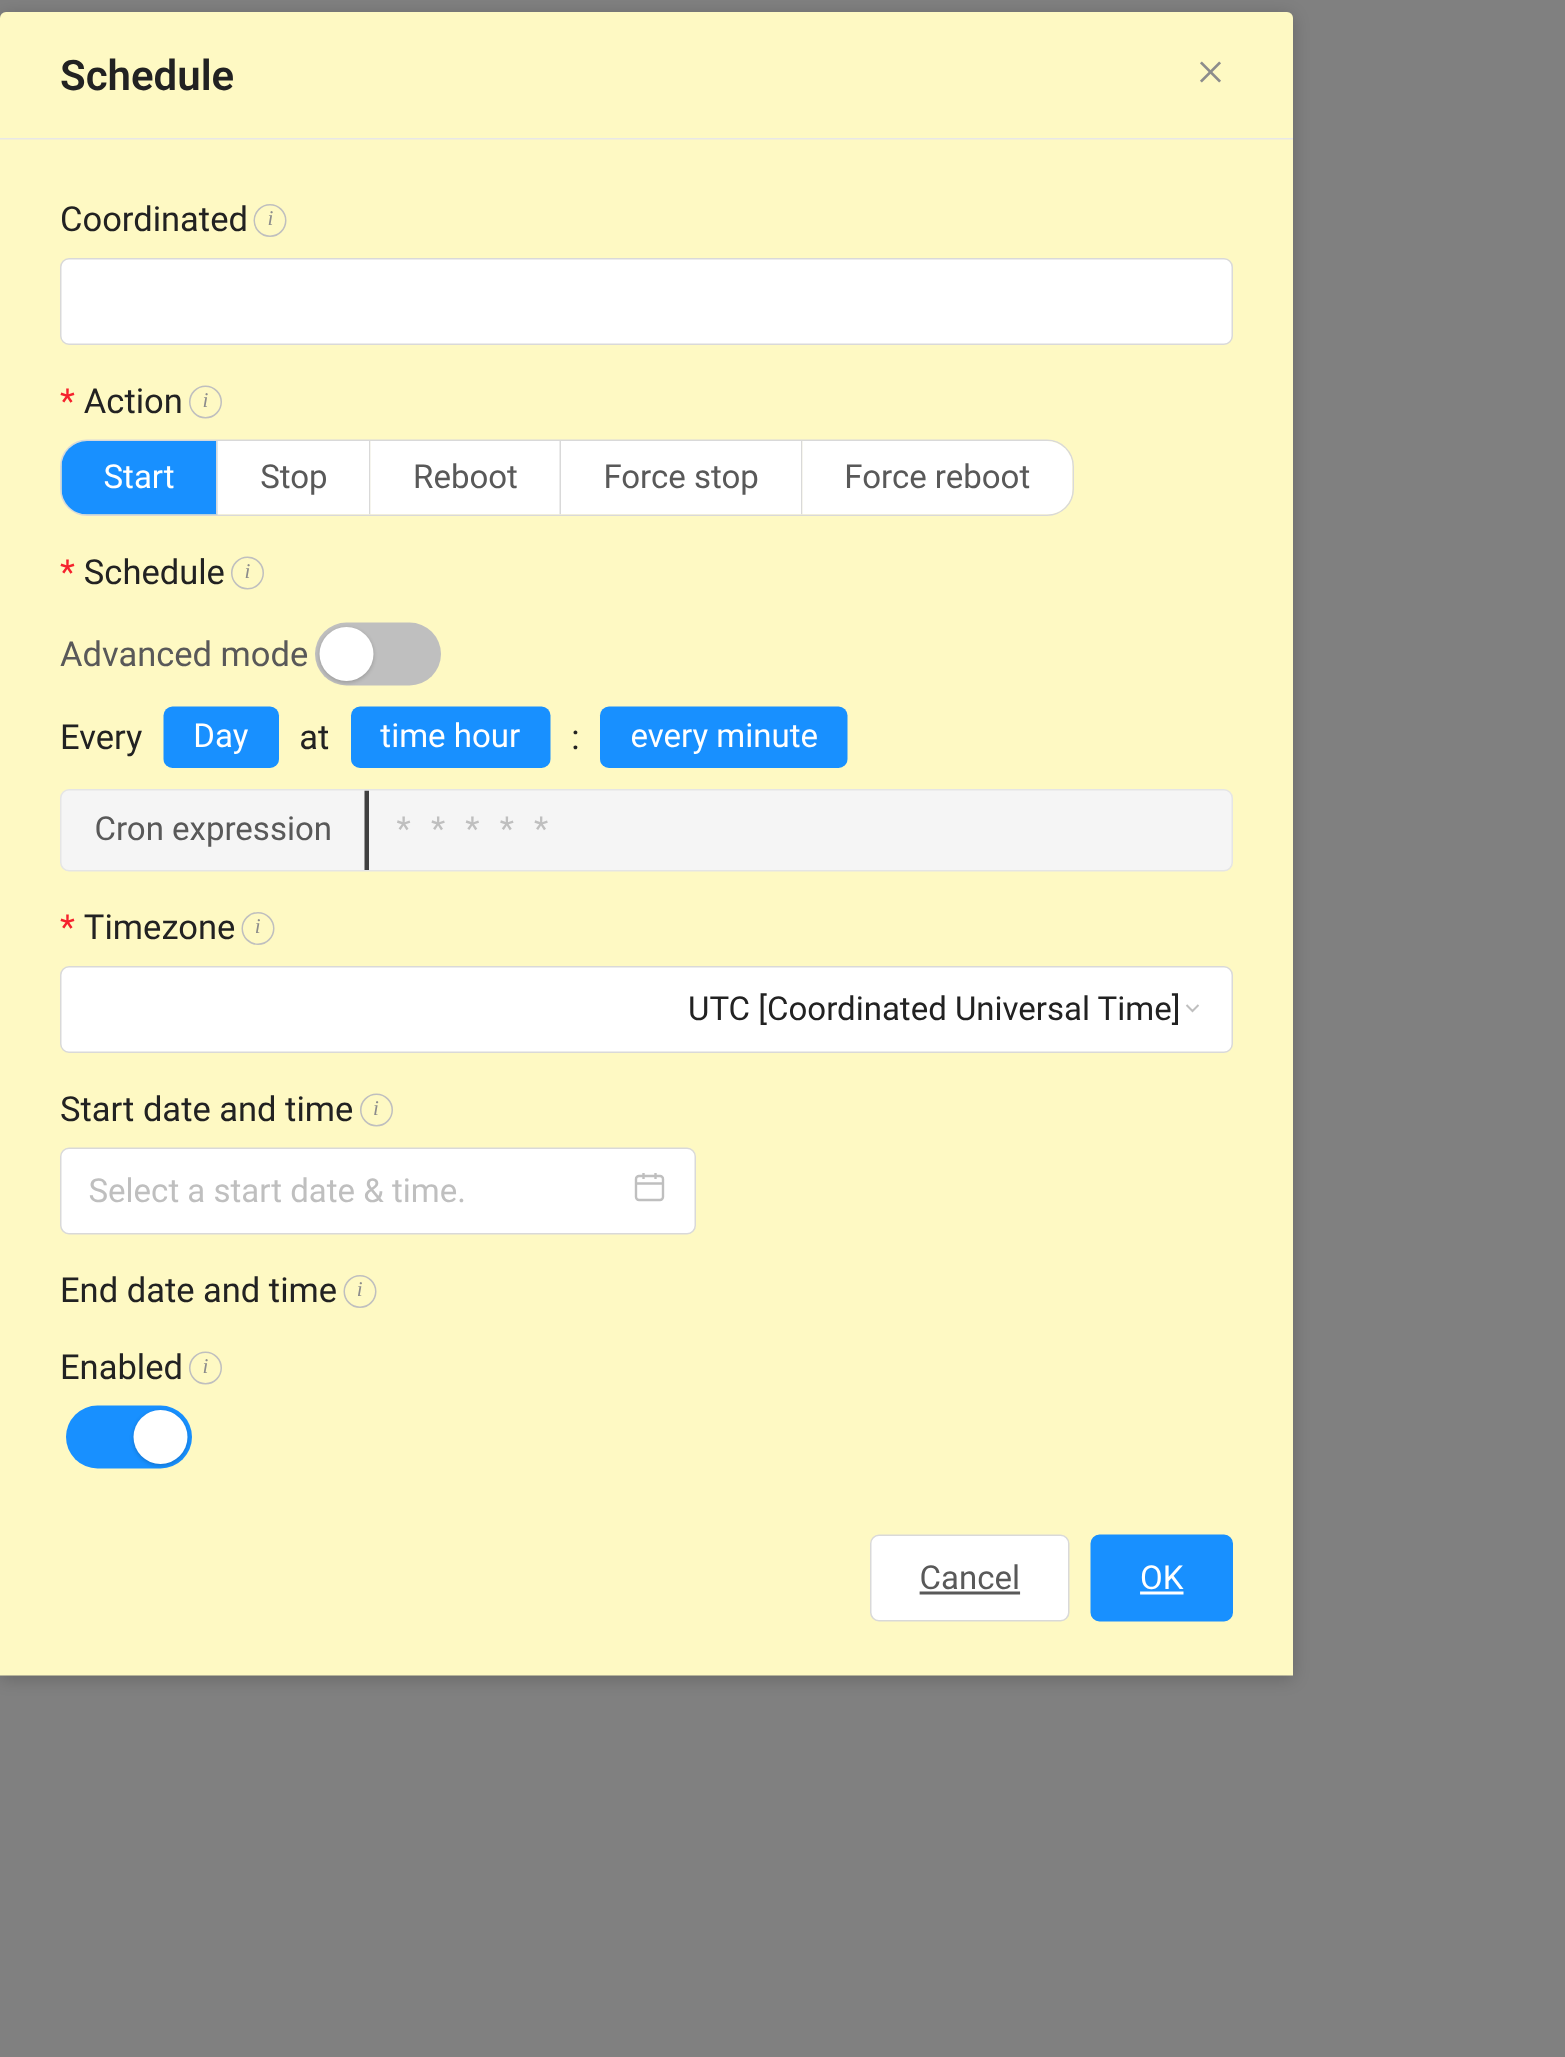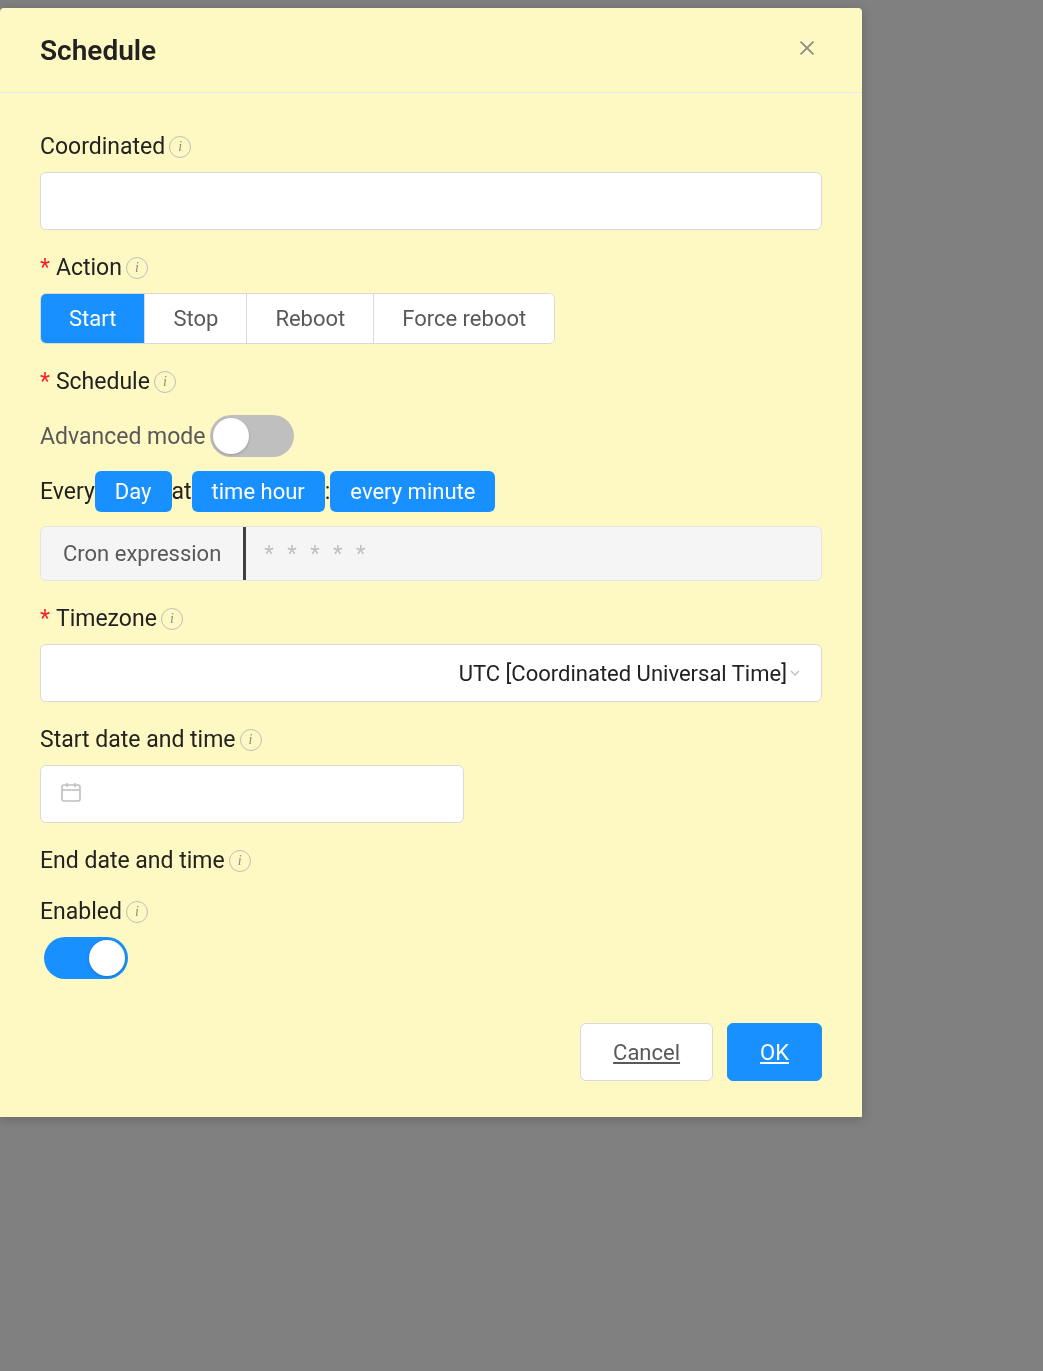--- a/index.html
+++ b/index.html
@@ -69,21 +69,21 @@
     height:58px;
     border:1px solid #d9d9d9;
     border-radius:6px;
     padding:0 16px;
     font-size:20px;
     background:#fff;
   }
   .btn-group {
     display:flex;
     border:1px solid #d9d9d9;
-    border-radius:6px;
+    border-radius:18px;
     overflow:hidden;
     width:fit-content;
   }
   .btn-group .seg {
     padding:12px 28px;
     font-size:22px;
     color:#595959;
     background:#fff;
     border-right:1px solid #d9d9d9;
     cursor:pointer;
@@ -117,20 +117,21 @@
     background:#fff;
     border-radius:50%;
     box-shadow:0 1px 3px rgba(0,0,0,.2);
     transition:left .15s;
   }
   .toggle.on { background:#1890ff; }
   .toggle.on .knob { left:45px; }
   .sched-row {
     display:flex;
     align-items:center;
+    gap:14px;
     font-size:23px;
     color:#222;
     margin-bottom:14px;
     flex-wrap:wrap;
   }
   .chip {
     background:#1890ff;
     color:#fff;
     padding:8px 20px;
     border-radius:6px;
@@ -243,20 +244,21 @@
     <div class="field">
       <div class="field-label">
         <span class="req">*</span>
         <span>Action</span>
         <span class="info-icon">i</span>
       </div>
       <div class="btn-group">
         <div class="seg active">Start</div>
         <div class="seg">Stop</div>
         <div class="seg">Reboot</div>
+        <div class="seg">Force stop</div>
         <div class="seg">Force reboot</div>
       </div>
     </div>
 
     <div class="field">
       <div class="field-label">
         <span class="req">*</span>
         <span>Schedule</span>
         <span class="info-icon">i</span>
       </div>
@@ -295,20 +297,21 @@
         </span>
       </div>
     </div>
 
     <div class="field">
       <div class="field-label">
         <span>Start date and time</span>
         <span class="info-icon">i</span>
       </div>
       <div class="date-input">
+        <span>Select a start date &amp; time.</span>
         <span class="cal-icon">
           <svg width="24" height="24" viewBox="0 0 24 24" fill="none" stroke="#bfbfbf" stroke-width="1.6">
               <rect x="3" y="5" width="18" height="16" rx="2"></rect>
               <line x1="3" y1="10" x2="21" y2="10"></line>
               <line x1="8" y1="3" x2="8" y2="7"></line>
               <line x1="16" y1="3" x2="16" y2="7"></line>
             </svg>
         </span>
       </div>
     </div>

